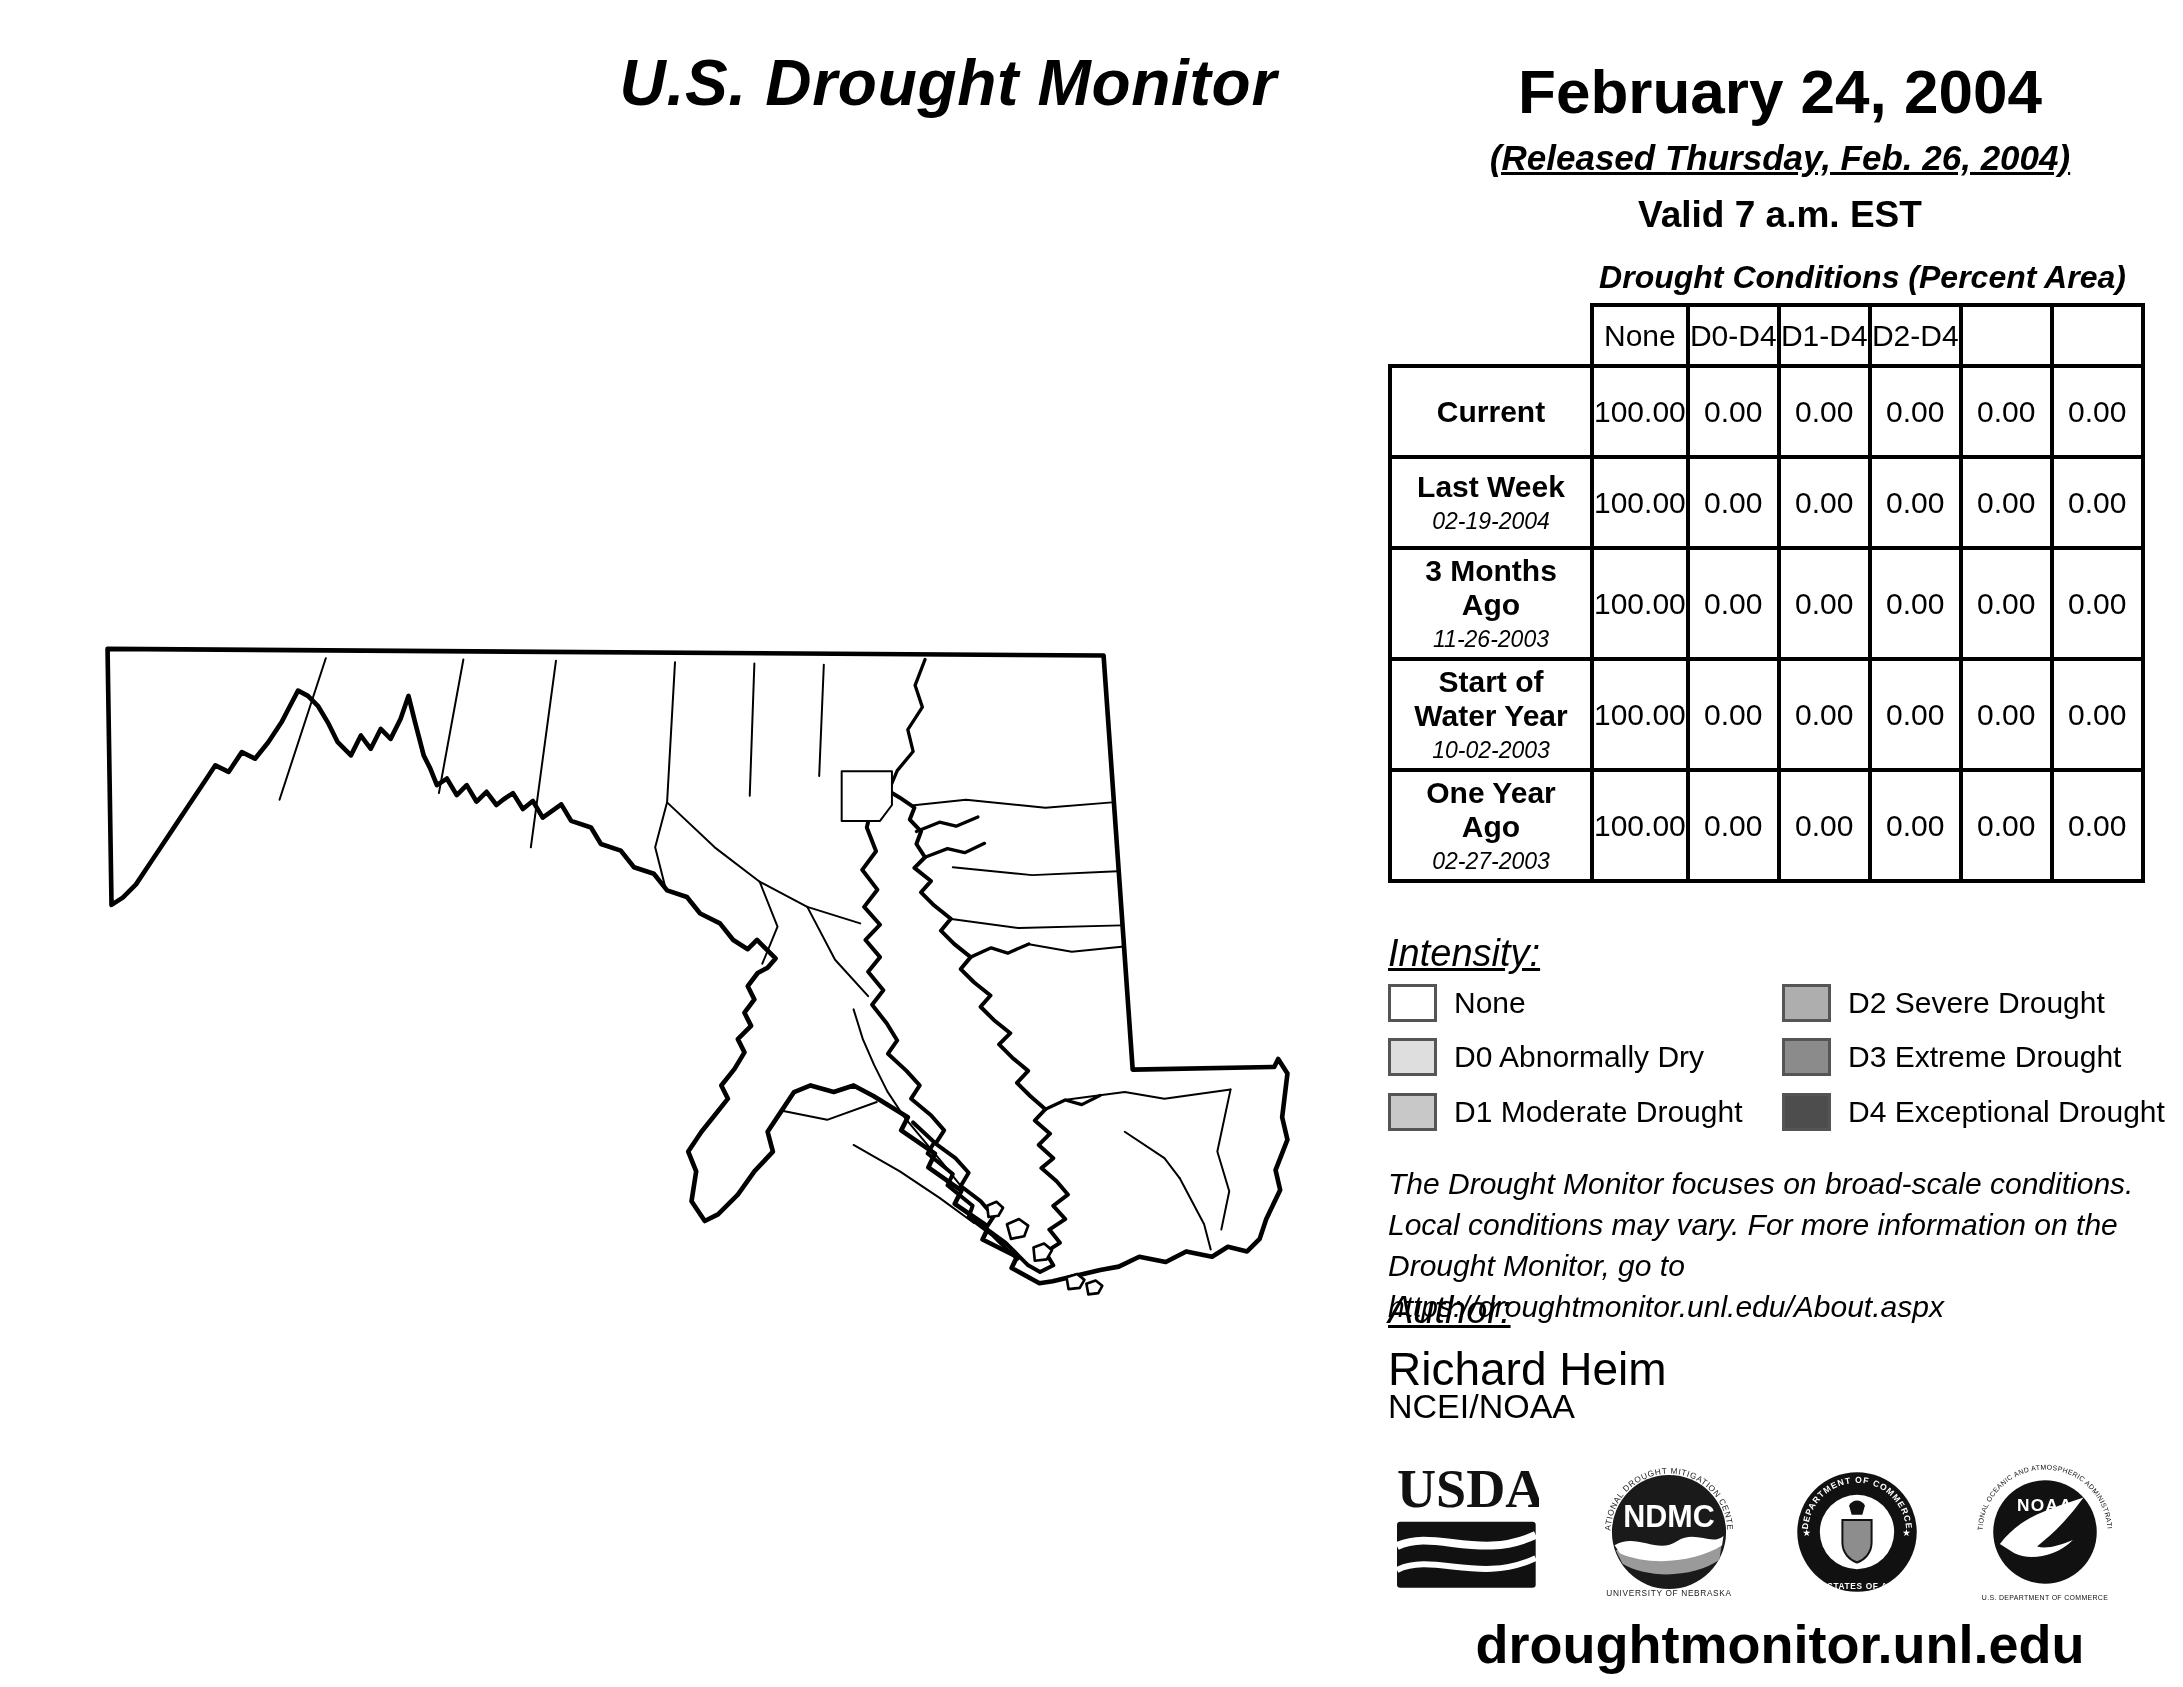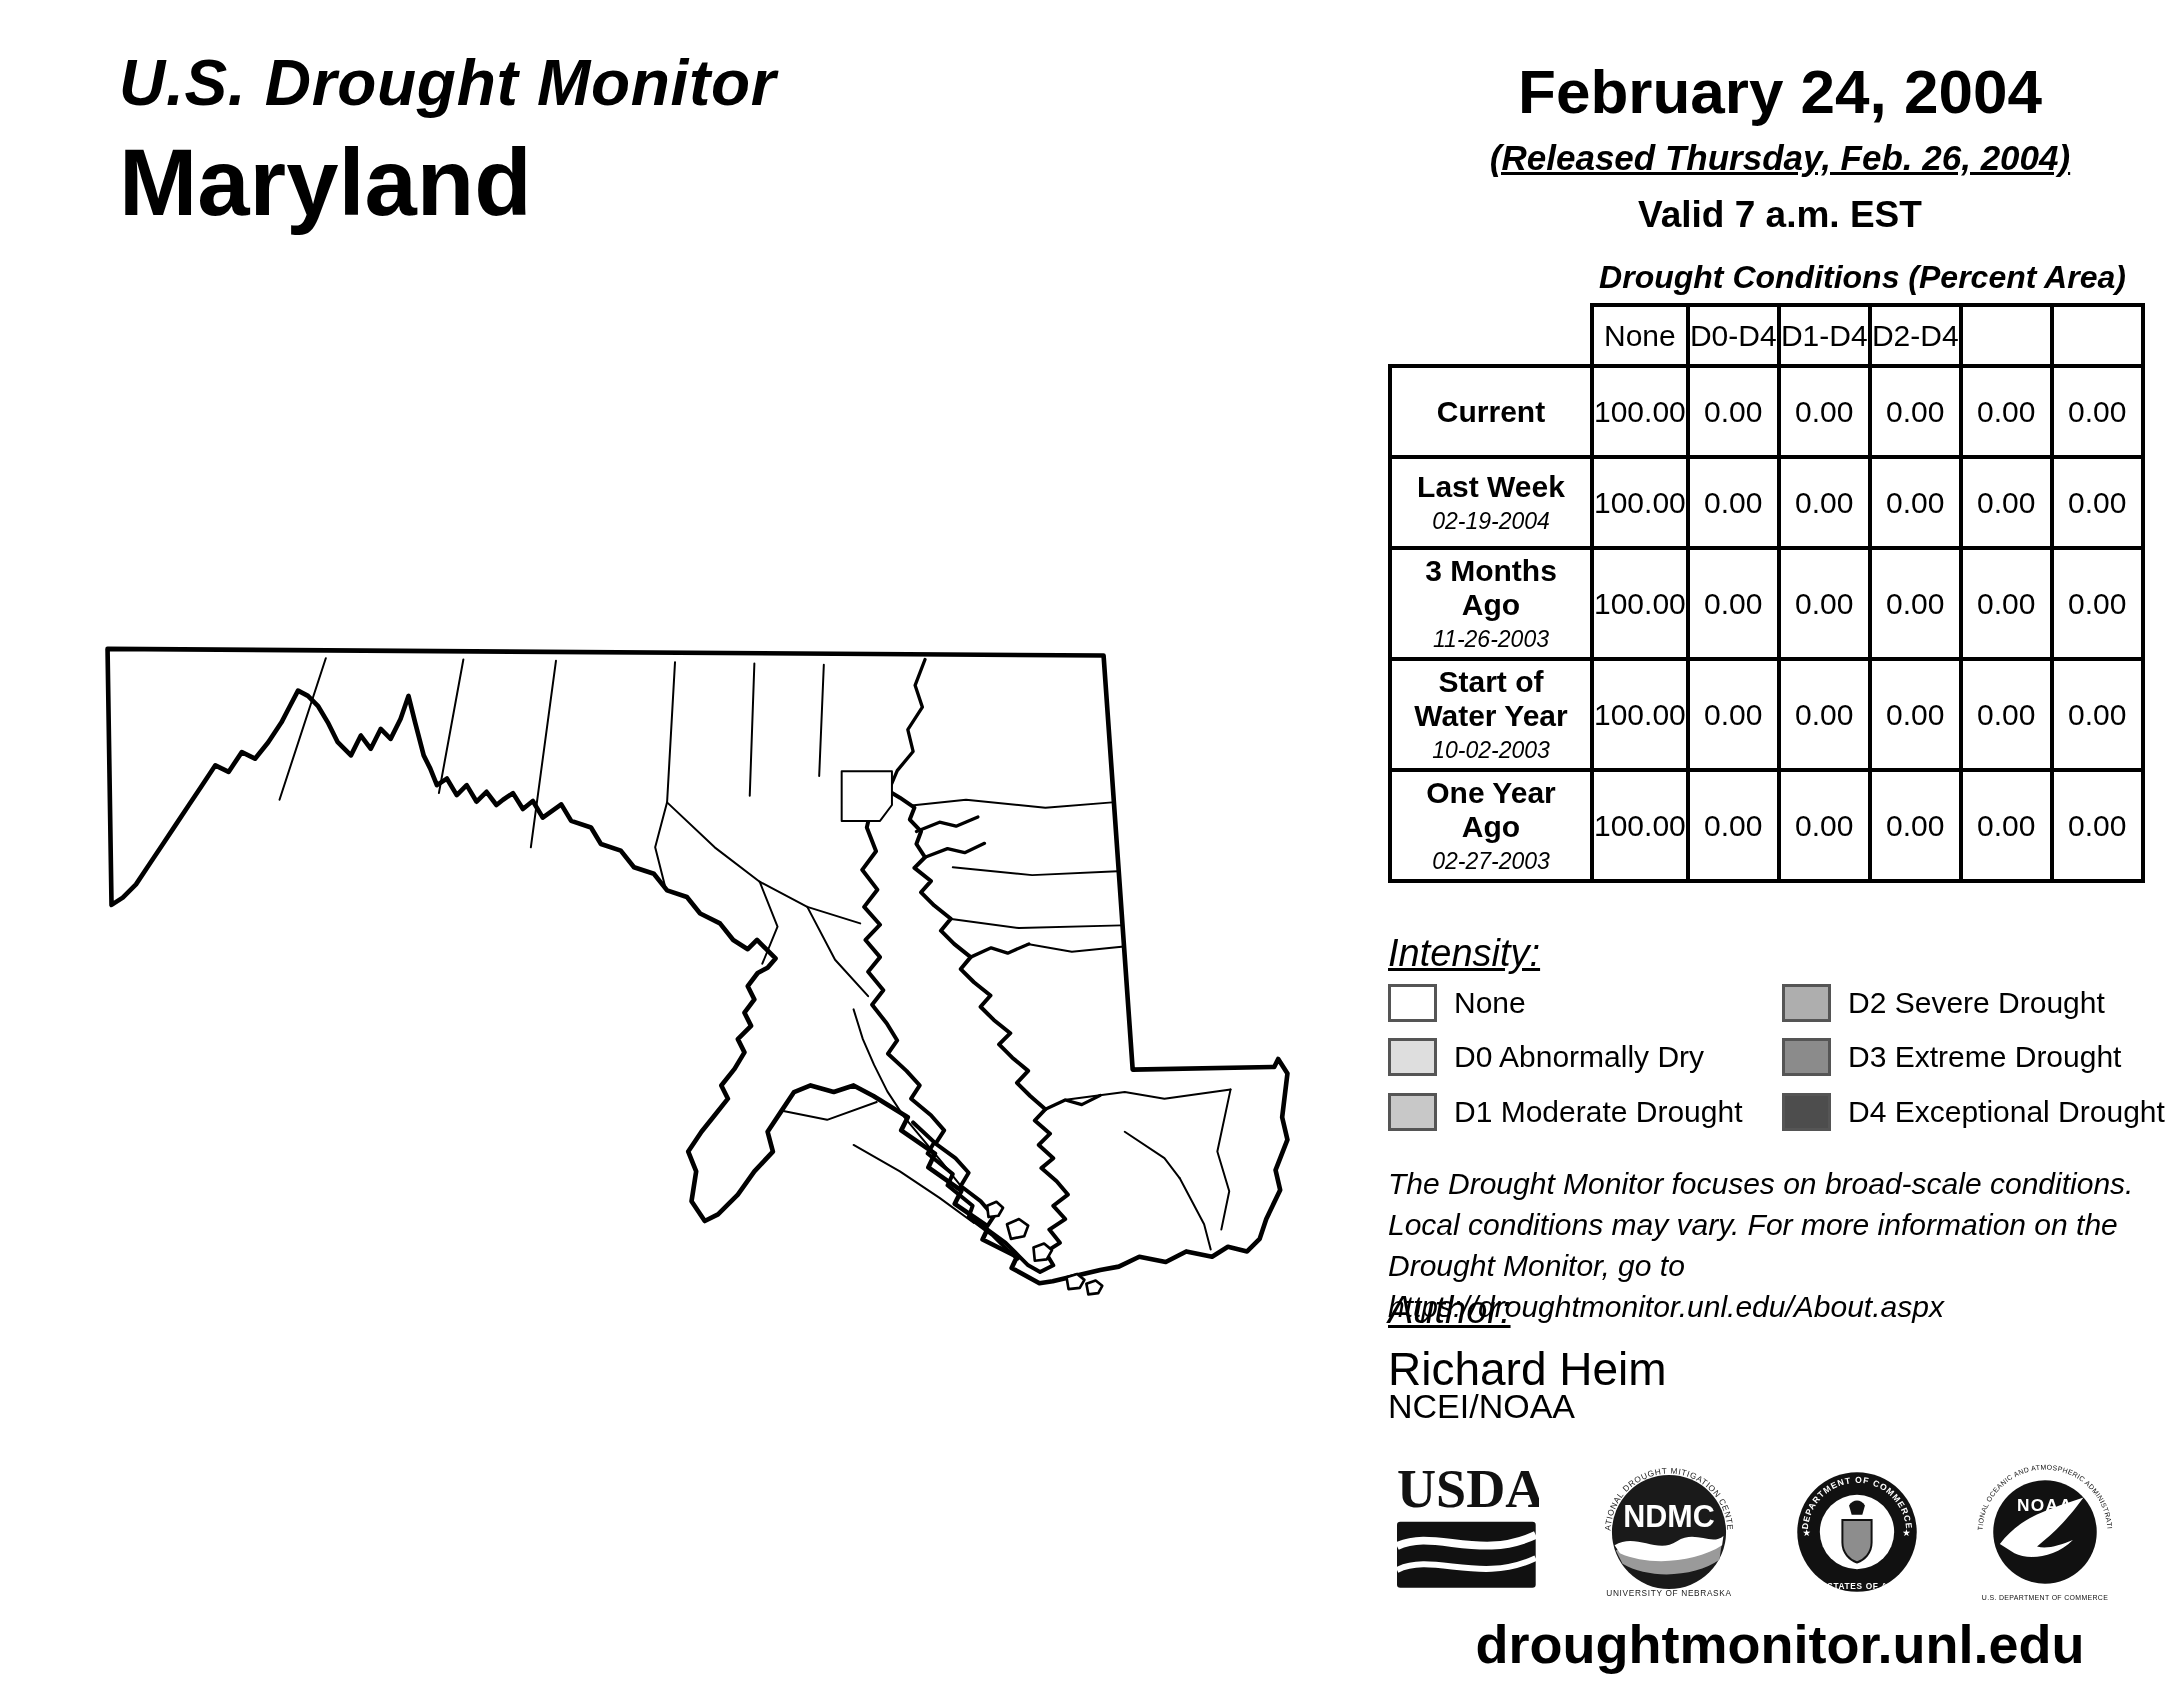--- a/index.html
+++ b/index.html
@@ -4,21 +4,21 @@
 <style>
   * { margin:0; padding:0; box-sizing:border-box; }
   html,body { background:#fff; }
   body {
     width:2183px; height:1687px; position:relative;
     font-family:"Liberation Sans", sans-serif; color:#000; overflow:hidden;
   }
   .abs { position:absolute; }
 
   
-  .title-block { left:119px; top:46px; width:1158px; text-align:left; }
+  .title-block { left:119px; top:46px; width:1158px; text-align:right; }
   .main-title { font-size:64px; font-weight:bold; font-style:italic; letter-spacing:0.7px; }
   .state-title { font-size:94px; font-weight:bold; margin-top:9.3px; }
 
   
   .date-block { left:1403px; top:56px; width:754px; text-align:center; }
   .date-line { font-size:62px; font-weight:bold; }
   .released-line { font-size:35px; font-weight:bold; font-style:italic; margin-top:10.6px;text-decoration:underline; }
   .valid-line { font-size:37px; font-weight:bold; margin-top:16px; }
 
   
@@ -65,21 +65,20 @@
   
   .map-wrap { left:93px; top:629px; width:1250px; height:688px; }
   svg text { font-family:"Liberation Sans", sans-serif; }
   .usda-text { font-family:"Liberation Serif", serif; font-weight:bold; }
 </style>
 </head>
 <body>
 
 <div class="abs title-block">
   <div class="main-title">U.S. Drought Monitor</div>
-  <div class="state-title">Maryland</div>
 </div>
 
 <div class="abs date-block">
   <div class="date-line">February 24, 2004</div>
   <div class="released-line">(Released Thursday, Feb. 26, 2004)</div>
   <div class="valid-line">Valid 7 a.m. EST</div>
 </div>
 
 <div class="abs tbl-title">Drought Conditions (Percent Area)</div>
 

